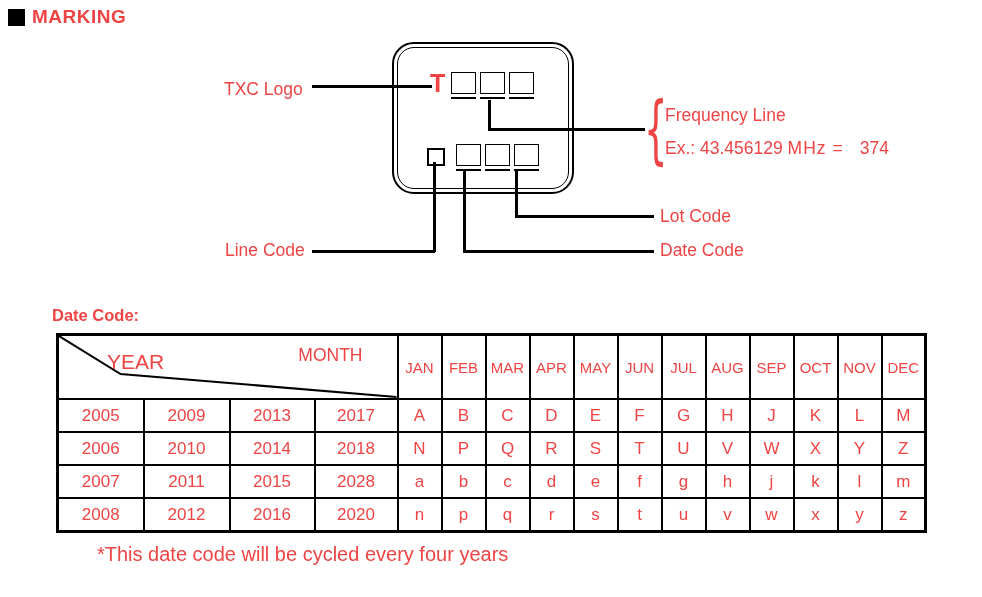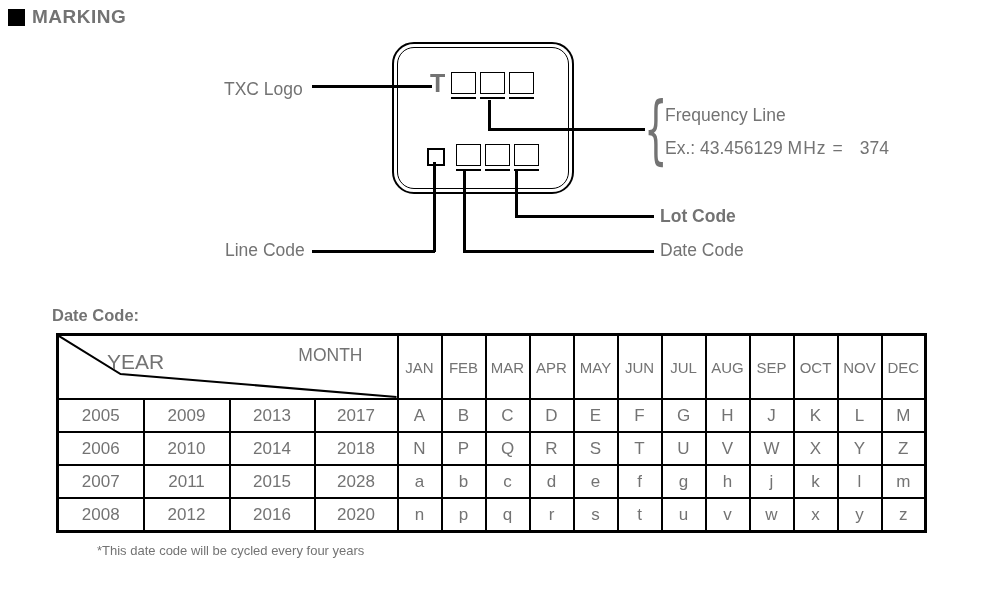--- a/index.html
+++ b/index.html
@@ -1,18 +1,18 @@
 <!DOCTYPE html>
 <html><head>
 <meta charset="utf-8">
 <style>
   html,body { margin:0; padding:0; background:#fff; }
   .canvas {
     position:relative; width:982px; height:597px; background:#ffffff;
-    font-family:"Liberation Sans", sans-serif; color:#737373; overflow:hidden;
+    font-family:"Liberation Sans", sans-serif; color:#ef4444; overflow:hidden;
   }
   .line { position:absolute; background:#000; }
 
   
   .page-title { position:absolute; left:8px; top:6px; display:flex; align-items:center; gap:7px; }
   .title-square { width:17px; height:17px; background:#000; }
   .title-text { font-size:19px; font-weight:bold; letter-spacing:0.5px; }
 
   
   .chip-outer { position:absolute; left:392px; top:42px; width:178px; height:148px;
@@ -39,21 +39,21 @@
   table.dc { position:absolute; left:48px; top:333px; border-collapse:collapse; table-layout:fixed; }
   table.dc td { border:2px solid #000; text-align:center; vertical-align:middle; padding:0; background:#fff; }
   table.dc { border:3px solid #000;margin-left:8px; }
   td.corner { position:relative; height:62px; }
   td.mon { font-size:15px; height:62px; }
   td.yr, td.cd { font-size:17px; height:31px; }
   .corner-svg { position:absolute; left:0; top:0; width:100%; height:100%; }
   .month-lbl { position:absolute; top:9px; right:34px; font-size:17.5px; }
   .year-lbl { position:absolute; bottom:24px; left:48px; font-size:21px; }
 
-  .footnote { position:absolute; left:97px; top:543px; font-size:13px; }
+  .footnote { position:absolute; left:97px; top:543px; font-size:20px; }
 </style>
 </head>
 <body>
 
 <div class="canvas">
 
   <div class="page-title">
     <span class="title-square"></span>
     <span class="title-text">MARKING</span>
   </div>
@@ -88,21 +88,21 @@
 
   <div class="label" style="left:224px; top:79px;">TXC Logo</div>
 
   <div class="brace">{</div>
   <div class="label" style="left:665px; top:105px;">Frequency Line</div>
   <div class="label" style="left:665px; top:138px;">
     <span>Ex.: 43.456129</span>
     <span class="unit">MHz =</span><span class="ex-value">374</span>
   </div>
 
-  <div class="label" style="left:660px; top:206px;font-weight:bold;">Lot Code</div>
+  <div class="label" style="left:660px; top:206px;">Lot Code</div>
   <div class="label" style="left:660px; top:240px;">Date Code</div>
   <div class="label" style="left:225px; top:240px;">Line Code</div>
 
   <div class="table-caption">Date Code:</div>
 
   <table class="dc">
     <colgroup>
       <col style="width:86px">
         <col style="width:86px">
         <col style="width:85px">

